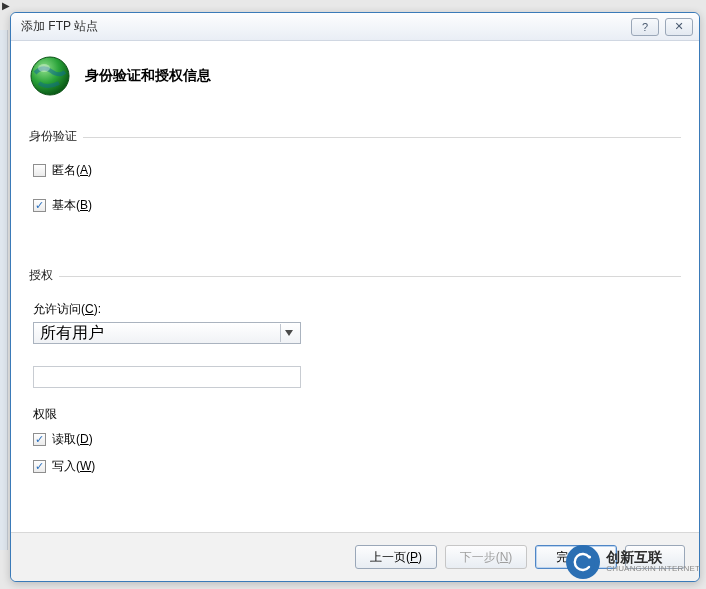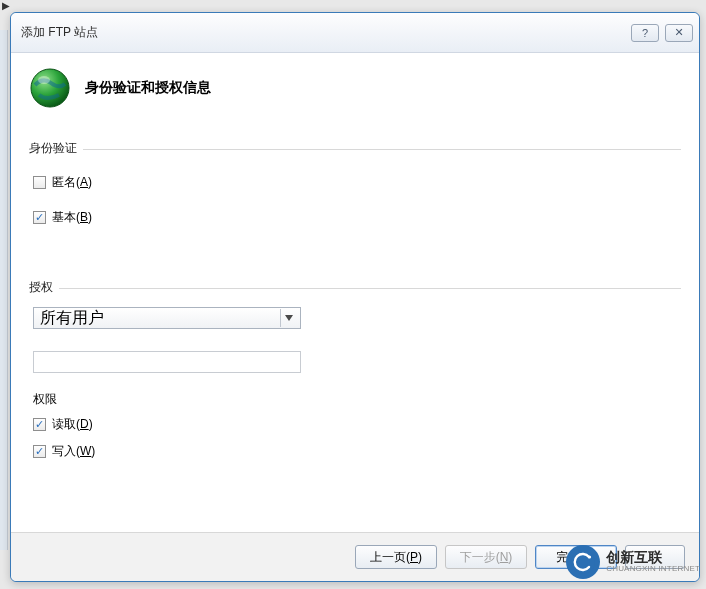--- a/index.html
+++ b/index.html
@@ -31,21 +31,21 @@
     width: 690px;
     height: 570px;
     background: #fff;
     border: 1px solid #3a7ab8;
     border-radius: 6px;
     box-shadow: 0 2px 8px rgba(0,0,0,0.2);
     display: flex;
     flex-direction: column;
   }
   .titlebar {
-    height: 40px;
+    height: 28px;
     background: linear-gradient(#fdfdfe, #e9eef5);
     border-bottom: 1px solid #d0d7e2;
     border-radius: 6px 6px 0 0;
     display: flex;
     align-items: center;
     padding: 0 6px 0 10px;
     font-size: 12px;
     color: #2b2b2b;
   }
   .titlebar-title { flex: 1; }
@@ -260,20 +260,21 @@
 
       <div class="row" style="margin-top:18px;">
         <span class="checkbox checked"></span>
         <span class="chk-label">基本(<u>B</u>)</span>
       </div>
     </div>
 
     <div class="group">
       <div class="group-label">授权</div>
 
+      <div class="sublabel">允许访问(<u>C</u>):</div>
 
       <div class="select">
         <span class="select-text">所有用户</span>
         <span class="select-btn">
           <svg viewBox="0 0 8 6">
               <path d="M0 0 L8 0 L4 6 Z" fill="#4a4a4a"></path>
             </svg>
         </span>
       </div>
 

